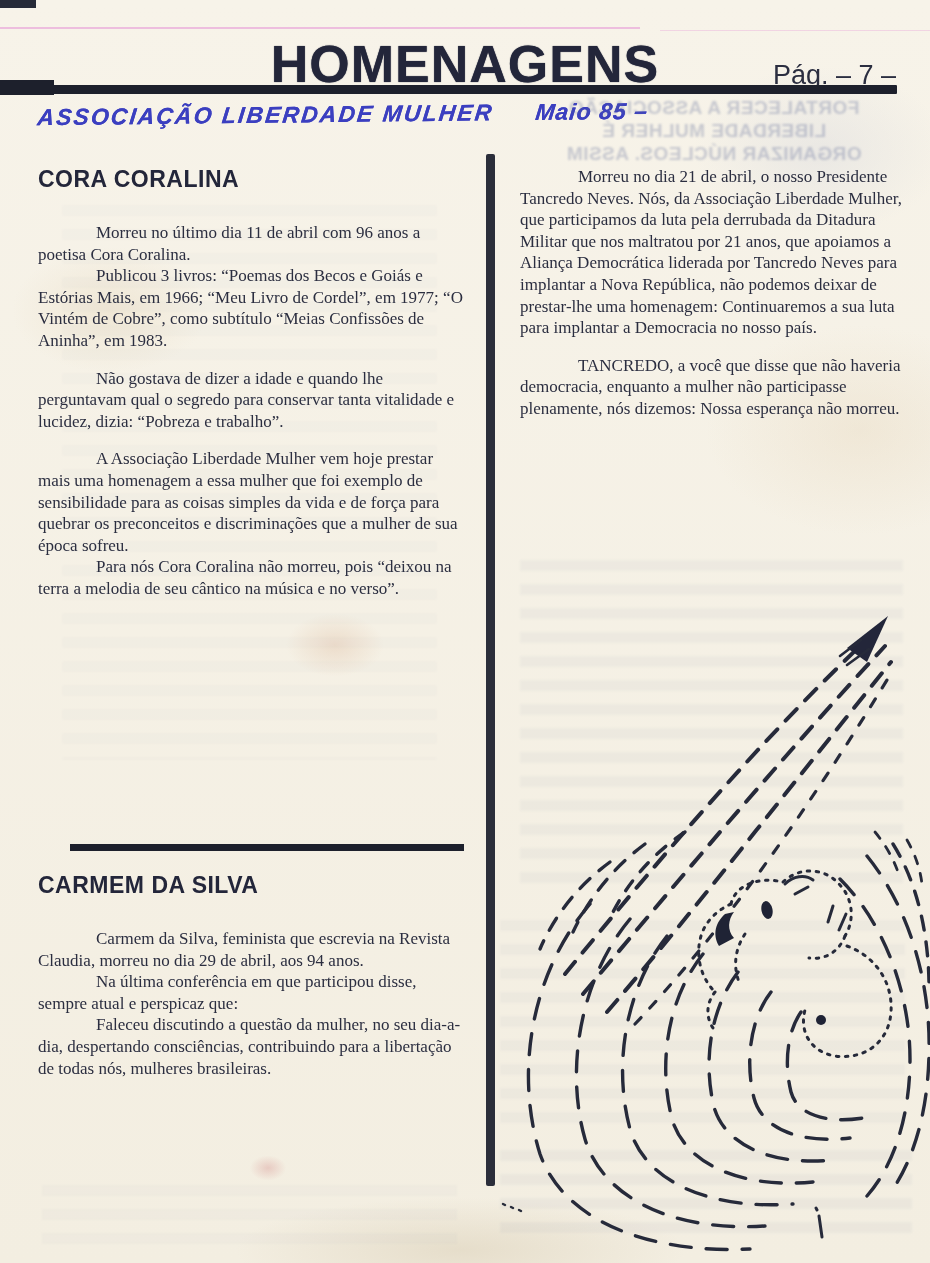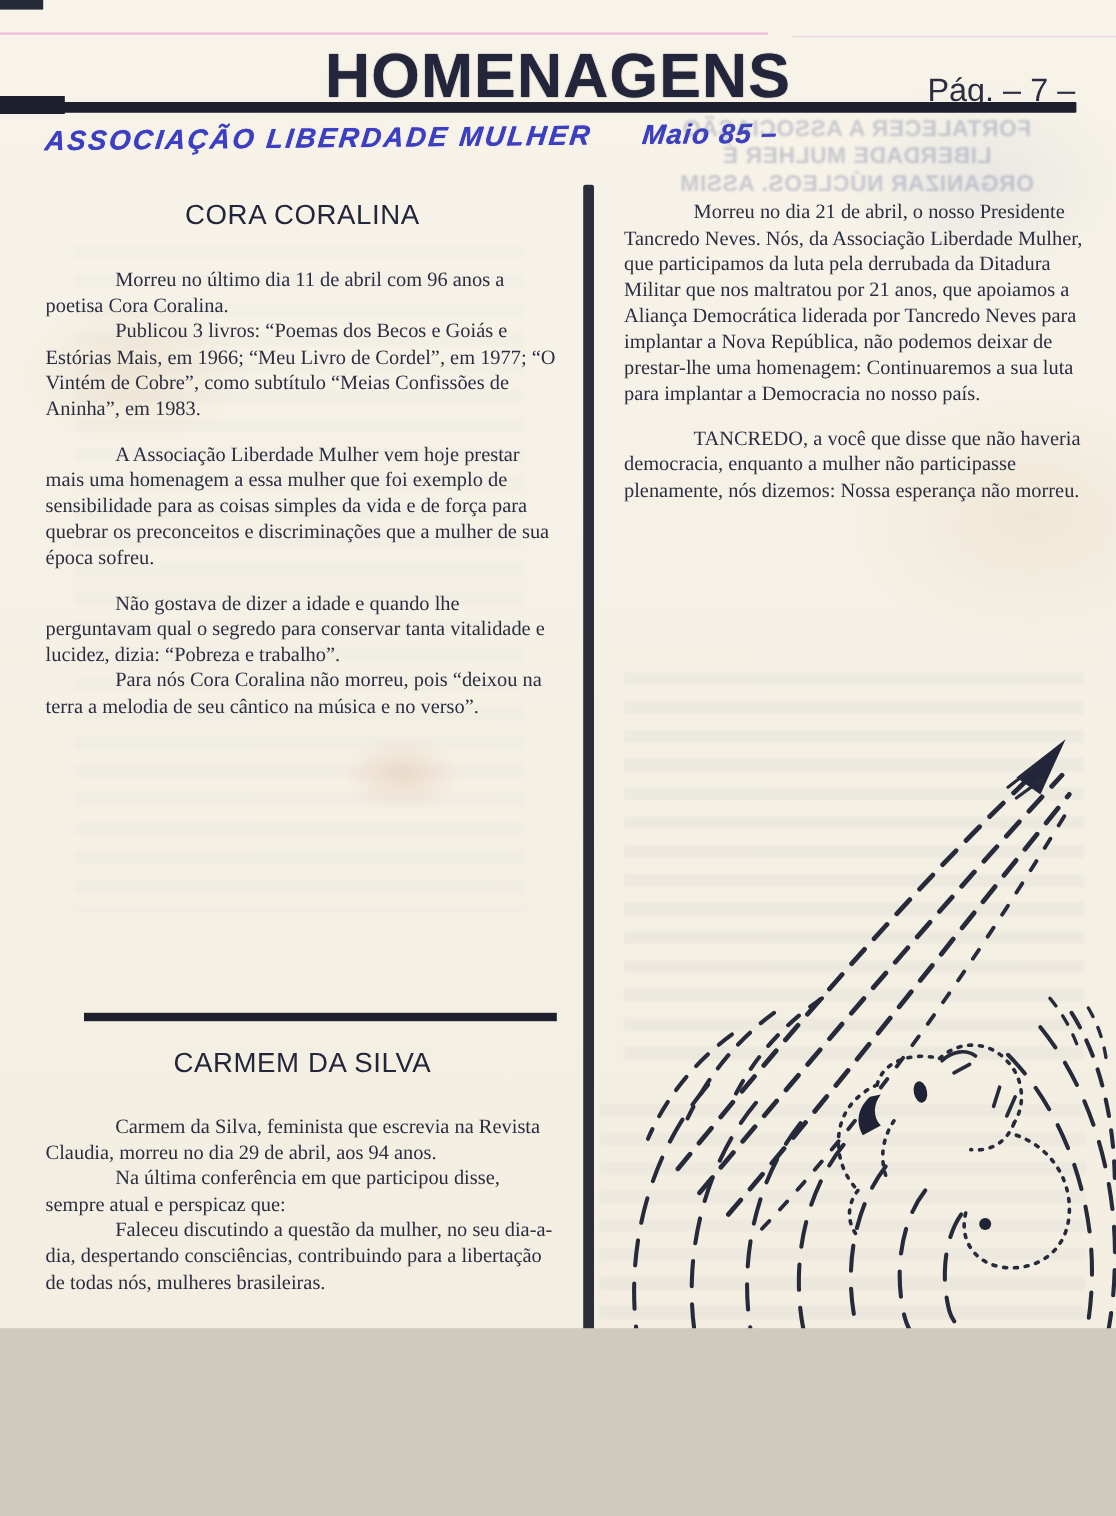--- a/index.html
+++ b/index.html
@@ -1,17 +1,17 @@
 <!DOCTYPE html>
 <html><head>
 <meta charset="utf-8">
 <style>
   html,body{margin:0;padding:0;background:#cfcabe;}
   .page{
-    position:relative;width:930px;height:1107px;overflow:hidden;
+    position:relative;width:930px;height:1263px;overflow:hidden;
     font-family:"Liberation Sans",sans-serif;color:#2b2e40;
     background-image:
       radial-gradient(ellipse 70px 45px at 335px 645px, rgba(205,150,110,.22), transparent 70%),
       radial-gradient(ellipse 26px 18px at 268px 1168px, rgba(205,120,120,.30), transparent 70%),
       radial-gradient(ellipse 140px 90px at 110px 310px, rgba(222,202,166,.28), transparent 70%),
       radial-gradient(ellipse 220px 150px at 860px 430px, rgba(226,208,178,.30), transparent 70%),
       radial-gradient(ellipse 180px 120px at 820px 150px, rgba(210,212,220,.35), transparent 70%),
       radial-gradient(ellipse 300px 70px at 460px 1250px, rgba(205,190,160,.35), transparent 75%),
       linear-gradient(#f7f3e9,#f3eee1);
   }
@@ -44,21 +44,21 @@
   .bleed-lines{position:absolute;filter:blur(1.3px);
     background:repeating-linear-gradient(to bottom, rgba(122,132,162,.15) 0 11px, rgba(0,0,0,0) 11px 24px);}
   .bl1{left:62px;top:205px;width:375px;height:555px;opacity:.20;}
   .bl2{left:520px;top:560px;width:383px;height:330px;opacity:.42;}
   .bl3{left:500px;top:920px;width:405px;height:210px;opacity:.38;}
   .bl4{left:500px;top:1150px;width:412px;height:92px;opacity:.45;}
   .bl5{left:42px;top:1185px;width:415px;height:60px;opacity:.26;}
   
   .vdivider{left:486px;top:154px;width:9px;height:1032px;background:#2b2e3a;border-radius:2px;}
   .col{z-index:2;}
-  .article h2{margin:0 0 29px 0;text-align:center;font-size:23px;font-weight:400;
+  .article h2{margin:0 0 29px 0;text-align:left;font-size:23px;font-weight:700;
     letter-spacing:.5px;color:#23263a;}
   .article p{margin:0;font-size:17px;line-height:21.6px;color:#2b2e40;}
   .article p.ind{text-indent:58px;font-family:Liberation Serif, serif;}
   .article p.gap{margin-top:16px;}
   .col-left{left:38px;top:166px;width:428px;}
   .col-carmem{left:38px;top:872px;width:428px;}
   .col-right{left:520px;top:166px;width:388px;}
   .divider-mid{left:70px;top:844px;width:394px;height:7px;background:#1d202c;}
   
   .illus{left:495px;top:604px;width:435px;height:656px;z-index:3;}
@@ -92,22 +92,22 @@
   <div class="bleed-lines bl3"></div>
   <div class="bleed-lines bl4"></div>
   <div class="bleed-lines bl5"></div>
 
   <div class="abs vdivider"></div>
 
   <div class="abs col col-left article">
     <h2>CORA CORALINA</h2>
     <p class="ind">Morreu no último dia 11 de abril com 96 anos a poetisa Cora Coralina.</p>
     <p class="ind">Publicou 3 livros: “Poemas dos Becos e Goiás e Estórias Mais, em 1966; “Meu Livro de Cordel”, em 1977; “O Vintém de Cobre”, como subtítulo “Meias Confissões de Aninha”, em 1983.</p>
+    <p class="ind gap">Não gostava de dizer a idade e quando lhe perguntavam qual o segredo para conservar tanta vitalidade e lucidez, dizia: “Pobreza e trabalho”.</p>
     <p class="ind gap">A Associação Liberdade Mulher vem hoje prestar mais uma homenagem a essa mulher que foi exemplo de sensibilidade para as coisas simples da vida e de força para quebrar os preconceitos e discriminações que a mulher de sua época sofreu.</p>
-    <p class="ind gap">Não gostava de dizer a idade e quando lhe perguntavam qual o segredo para conservar tanta vitalidade e lucidez, dizia: “Pobreza e trabalho”.</p>
     <p class="ind">Para nós Cora Coralina não morreu, pois “deixou na terra a melodia de seu cântico na música e no verso”.</p>
   </div>
 
   <div class="abs divider-mid"></div>
 
   <div class="abs col col-carmem article">
     <h2>CARMEM DA SILVA</h2>
     <p class="ind">Carmem da Silva, feminista que escrevia na Revista Claudia, morreu no dia 29 de abril, aos 94 anos.</p>
     <p class="ind">Na última conferência em que participou disse, sempre atual e perspicaz que:</p>
     <p class="ind">Faleceu discutindo a questão da mulher, no seu dia-a-dia, despertando consciências, contribuindo para a libertação de todas nós, mulheres brasileiras.</p>

